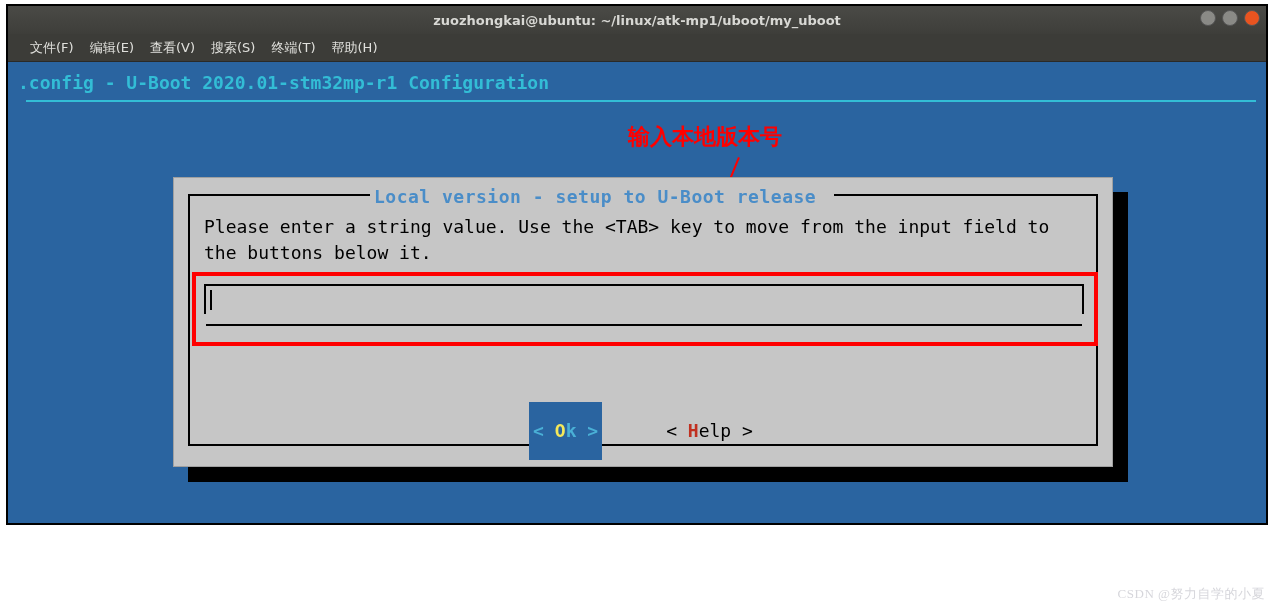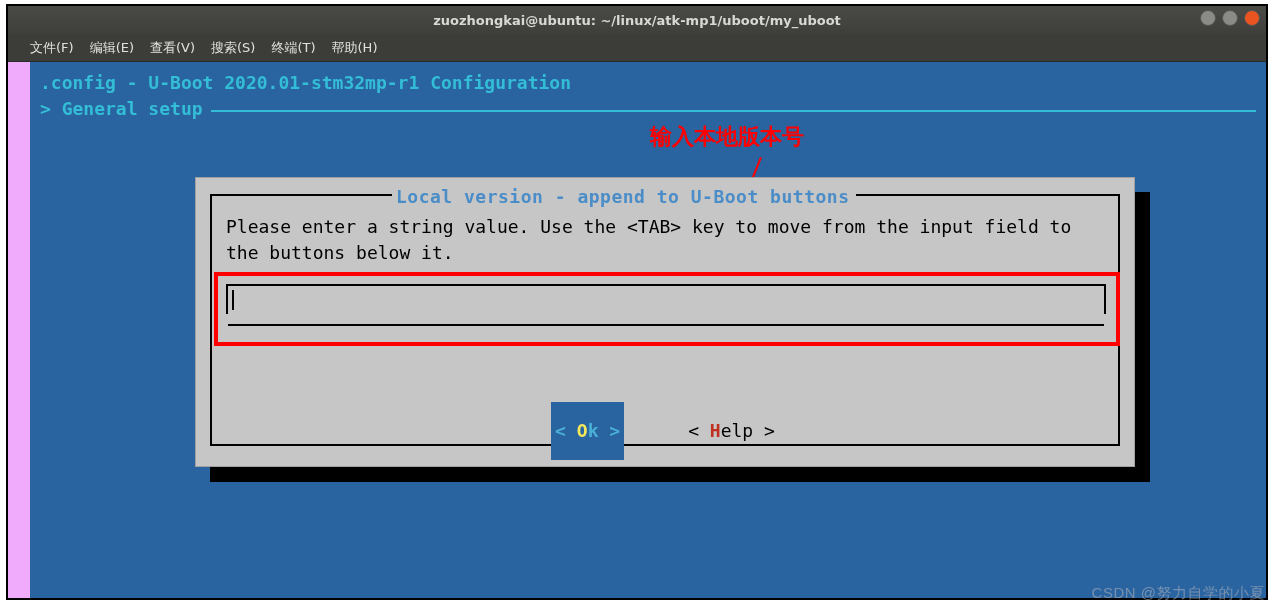--- a/index.html
+++ b/index.html
@@ -7,23 +7,23 @@
     width: 1285px;
     height: 611px;
     background: #fff;
     font-family: "DejaVu Sans Mono", "Consolas", monospace;
     position: relative;
     overflow: hidden;
   }
   .outer-frame {
     position: absolute;
     left: 6px; top: 4px;
-    width: 1262px; height: 596px;
+    width: 1262px; height: 521px;
     border: 2px solid #000;
-    background: #f0abfc;
+    background: #a16207;
   }
   .titlebar {
     height: 28px;
     background: linear-gradient(#4a4a46, #3e3e3a);
     display: flex;
     align-items: center;
     justify-content: center;
     position: relative;
     color: #d8d8d4;
     font-family: "DejaVu Sans", sans-serif;
@@ -60,21 +60,20 @@
   .menubar .item { padding: 0 6px; cursor: default; }
   .terminal {
     background: #2a64a0;
     height: calc(100% - 56px);
     position: relative;
     padding: 8px 10px;
     color: #c0d8e8;
     font-size: 18px;
     line-height: 26px;
     overflow: hidden;
-    margin-left: 22px;
   }
   .cfg-header { color: #33bdd6; font-weight: bold; }
   .cfg-line2 {
     display: flex;
     align-items: center;
   }
   .cfg-line2 .rule {
     flex: 1;
     height: 2px;
     background: #33bdd6;
@@ -184,22 +183,22 @@
     width: 2px;
     height: 155px;
     background: #ff0000;
     transform-origin: top left;
     transform: rotate(22deg);
   }
   .watermark {
     position: absolute;
     right: 20px; bottom: 8px;
     color: rgba(180,180,190,0.55);
-    font-family: Liberation Sans, sans-serif;
-    font-size: 15px;
+    font-family: Liberation Serif, serif;
+    font-size: 13px;
     letter-spacing: 0.5px;
   }
 </style>
 </head>
 <body>
 
 <div class="outer-frame">
 
   <div class="titlebar">
     <span>zuozhongkai@ubuntu: ~/linux/atk-mp1/uboot/my_uboot</span>
@@ -215,37 +214,36 @@
     <span class="item">编辑(E)</span>
     <span class="item">查看(V)</span>
     <span class="item">搜索(S)</span>
     <span class="item">终端(T)</span>
     <span class="item">帮助(H)</span>
   </div>
 
   <div class="terminal">
     <div class="cfg-header">.config - U-Boot 2020.01-stm32mp-r1 Configuration</div>
     <div class="cfg-line2">
-      <span class="cfg-header">&gt; General setup</span>
       <span class="rule"></span>
     </div>
 
     <div class="annotation">输入本地版本号</div>
     <div class="anno-line"></div>
 
     <div class="dialog-shadow"></div>
 
     <div class="dialog">
       <span class="dialog-border-line db-top-l"></span>
       <span class="dialog-border-line db-top-r"></span>
       <span class="dialog-border-line db-left"></span>
       <span class="dialog-border-line db-right"></span>
       <span class="dialog-border-line db-bottom"></span>
 
-      <div class="dialog-title">Local version - append to U-Boot buttons</div>
+      <div class="dialog-title">Local version - setup to U-Boot release</div>
       <div class="dialog-text">Please enter a string value. Use the &lt;TAB&gt; key to move from the input field to the buttons below it.</div>
 
       <div class="input-highlight"></div>
 
       <div class="input-box">
         <span class="cursor"></span>
         <span></span>
         <span class="underline"></span>
       </div>
 

